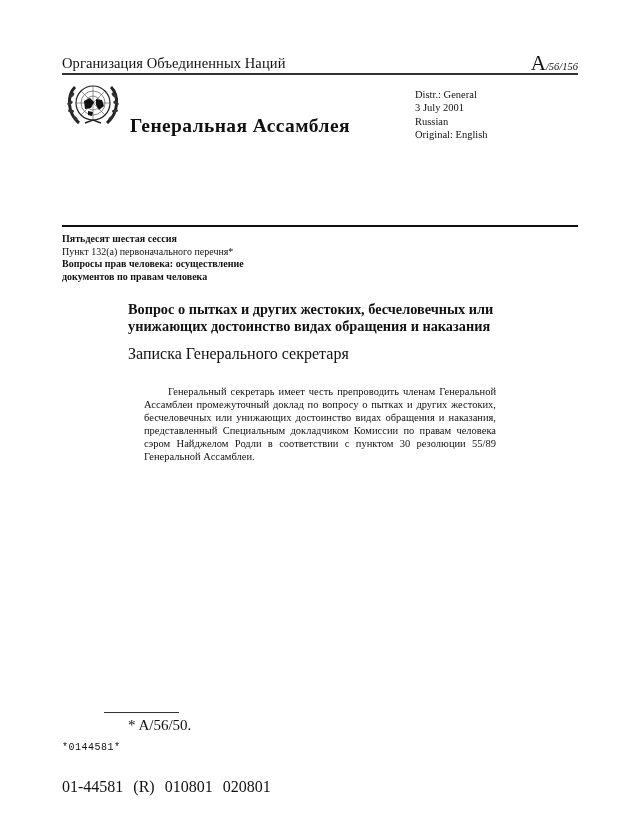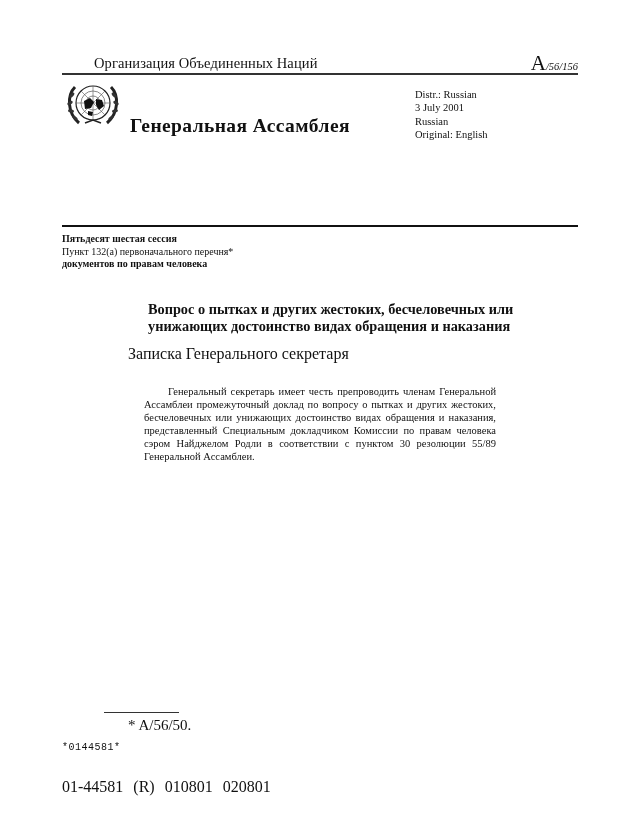--- a/index.html
+++ b/index.html
@@ -1,30 +1,30 @@
 <!DOCTYPE html>
 <html><head>
 <meta charset="utf-8">
 <style>
   html, body { margin: 0; padding: 0; background: #ffffff; }
   body { width: 640px; height: 828px; position: relative; overflow: hidden;
          font-family: "Liberation Serif", "DejaVu Serif", serif; color: #111; }
   .abs { position: absolute; }
-  .org { left: 62px; top: 55px; font-size: 14.5px; letter-spacing: 0.1px; margin-left: 32px; }
+  .org { left: 62px; top: 55px; font-size: 14.5px; letter-spacing: 0.1px; }
   .symbol { right: 62px; top: 51px; white-space: nowrap; }
   .symbol .big { font-size: 21px; }
   .symbol .small { font-size: 10.5px; font-style: italic; }
   .hr-top { left: 62px; top: 73px; width: 516px; height: 1.5px; background: #333; }
   .emblem { left: 63px; top: 79px; width: 60px; height: 50px; }
   .ga-title { left: 130px; top: 79px; font-size: 19.5px; font-weight: bold; letter-spacing: 0.4px; margin-top: 36px; }
   .distr { left: 415px; top: 88px; font-size: 10.5px; line-height: 13.3px; }
   .hr-thick { left: 62px; top: 225px; width: 516px; height: 2px; background: #111; }
   .session { left: 62px; top: 233px; font-size: 10px; line-height: 12.6px; }
   .session .b { font-weight: bold; }
-  .main-title { left: 128px; top: 301px; font-size: 14.3px; font-weight: bold; line-height: 17px; width: 400px; margin-left: 20px; }
+  .main-title { left: 128px; top: 301px; font-size: 14.3px; font-weight: bold; line-height: 17px; width: 400px; }
   .note-title { left: 128px; top: 345px; font-size: 16px; font-weight: normal; }
   .body-text { left: 128px; top: 369px; width: 384px; font-size: 10.5px; line-height: 13.1px;
                text-align: justify; }
   .body-text p { margin: 16px; text-indent: 24px; }
   .fn-rule { left: 104px; top: 712px; width: 75px; height: 1px; background: #333; }
   .fn-text { left: 128px; top: 717px; font-size: 15px; text-align: right; }
   .doc-num { left: 62px; top: 778px; font-size: 16px; word-spacing: 6px; }
   .barcode { left: 62px; top: 742px; font-family: "Liberation Mono", "DejaVu Sans Mono", monospace; font-size: 10px; letter-spacing: 0.5px; }
 </style>
 </head>
@@ -61,31 +61,32 @@
     <line x1="42" y1="12" x2="18" y2="36" stroke="#555" stroke-width="0.6"></line>
     <path d="M21 22 L27 19 L31 23 L28 29 L22 30 Z" fill="#111"></path>
     <path d="M33 20 L39 21 L41 27 L36 31 L33 26 Z" fill="#111"></path>
     <path d="M25 32 L30 33 L29 37 L25 36 Z" fill="#111"></path>
     <path d="M22 44 L30 41 L38 44" fill="none" stroke="#222" stroke-width="1.5"></path>
   </svg>
 </div>
 <div class="abs ga-title">Генеральная Ассамблея</div>
 
 <div class="abs distr">
-  <div>Distr.: Russian</div>
+  <div>Distr.: General</div>
   <div>3 July 2001</div>
   <div>Russian</div>
   <div>Original: English</div>
 </div>
 
 <div class="abs hr-thick"></div>
 
 <div class="abs session">
   <div class="b">Пятьдесят шестая сессия</div>
   <div>Пункт 132(a) первоначального перечня*</div>
+  <div class="b">Вопросы прав человека: осуществление</div>
   <div class="b">документов по правам человека</div>
 </div>
 
 <div class="abs main-title">
   <div>Вопрос о пытках и других жестоких, бесчеловечных или</div>
   <div>унижающих достоинство видах обращения и наказания</div>
 </div>
 
 <div class="abs note-title">Записка Генерального секретаря</div>
 

